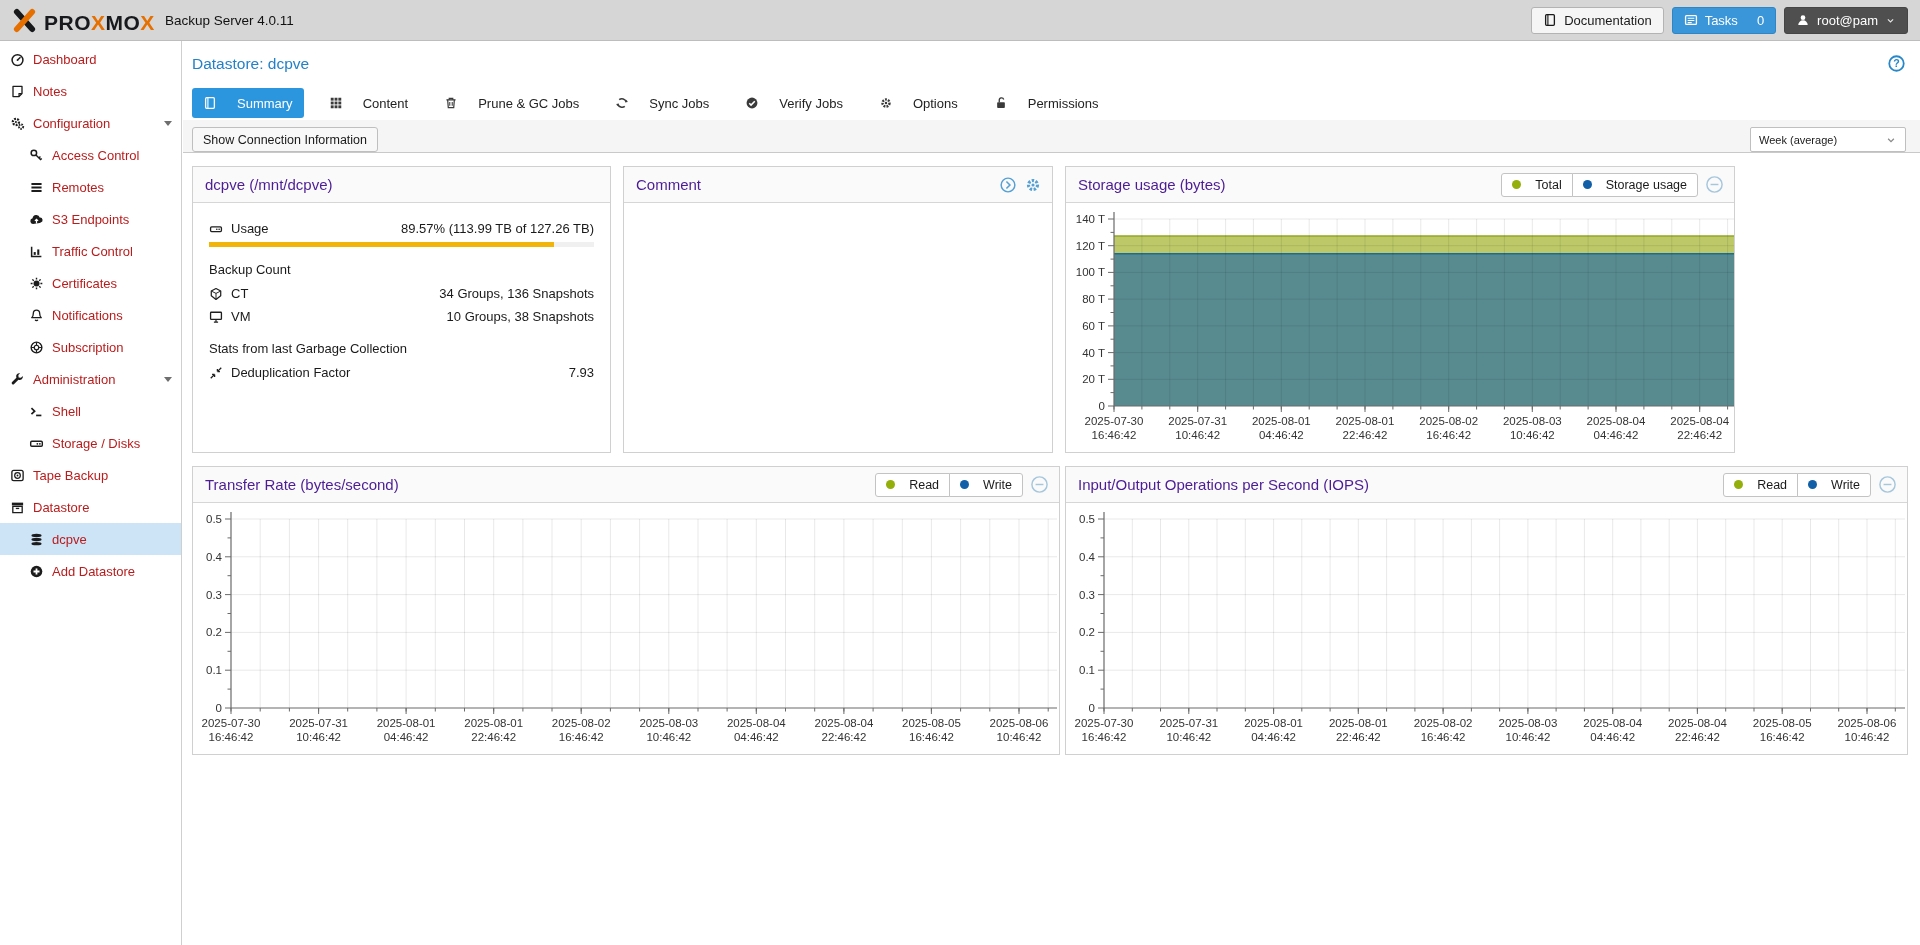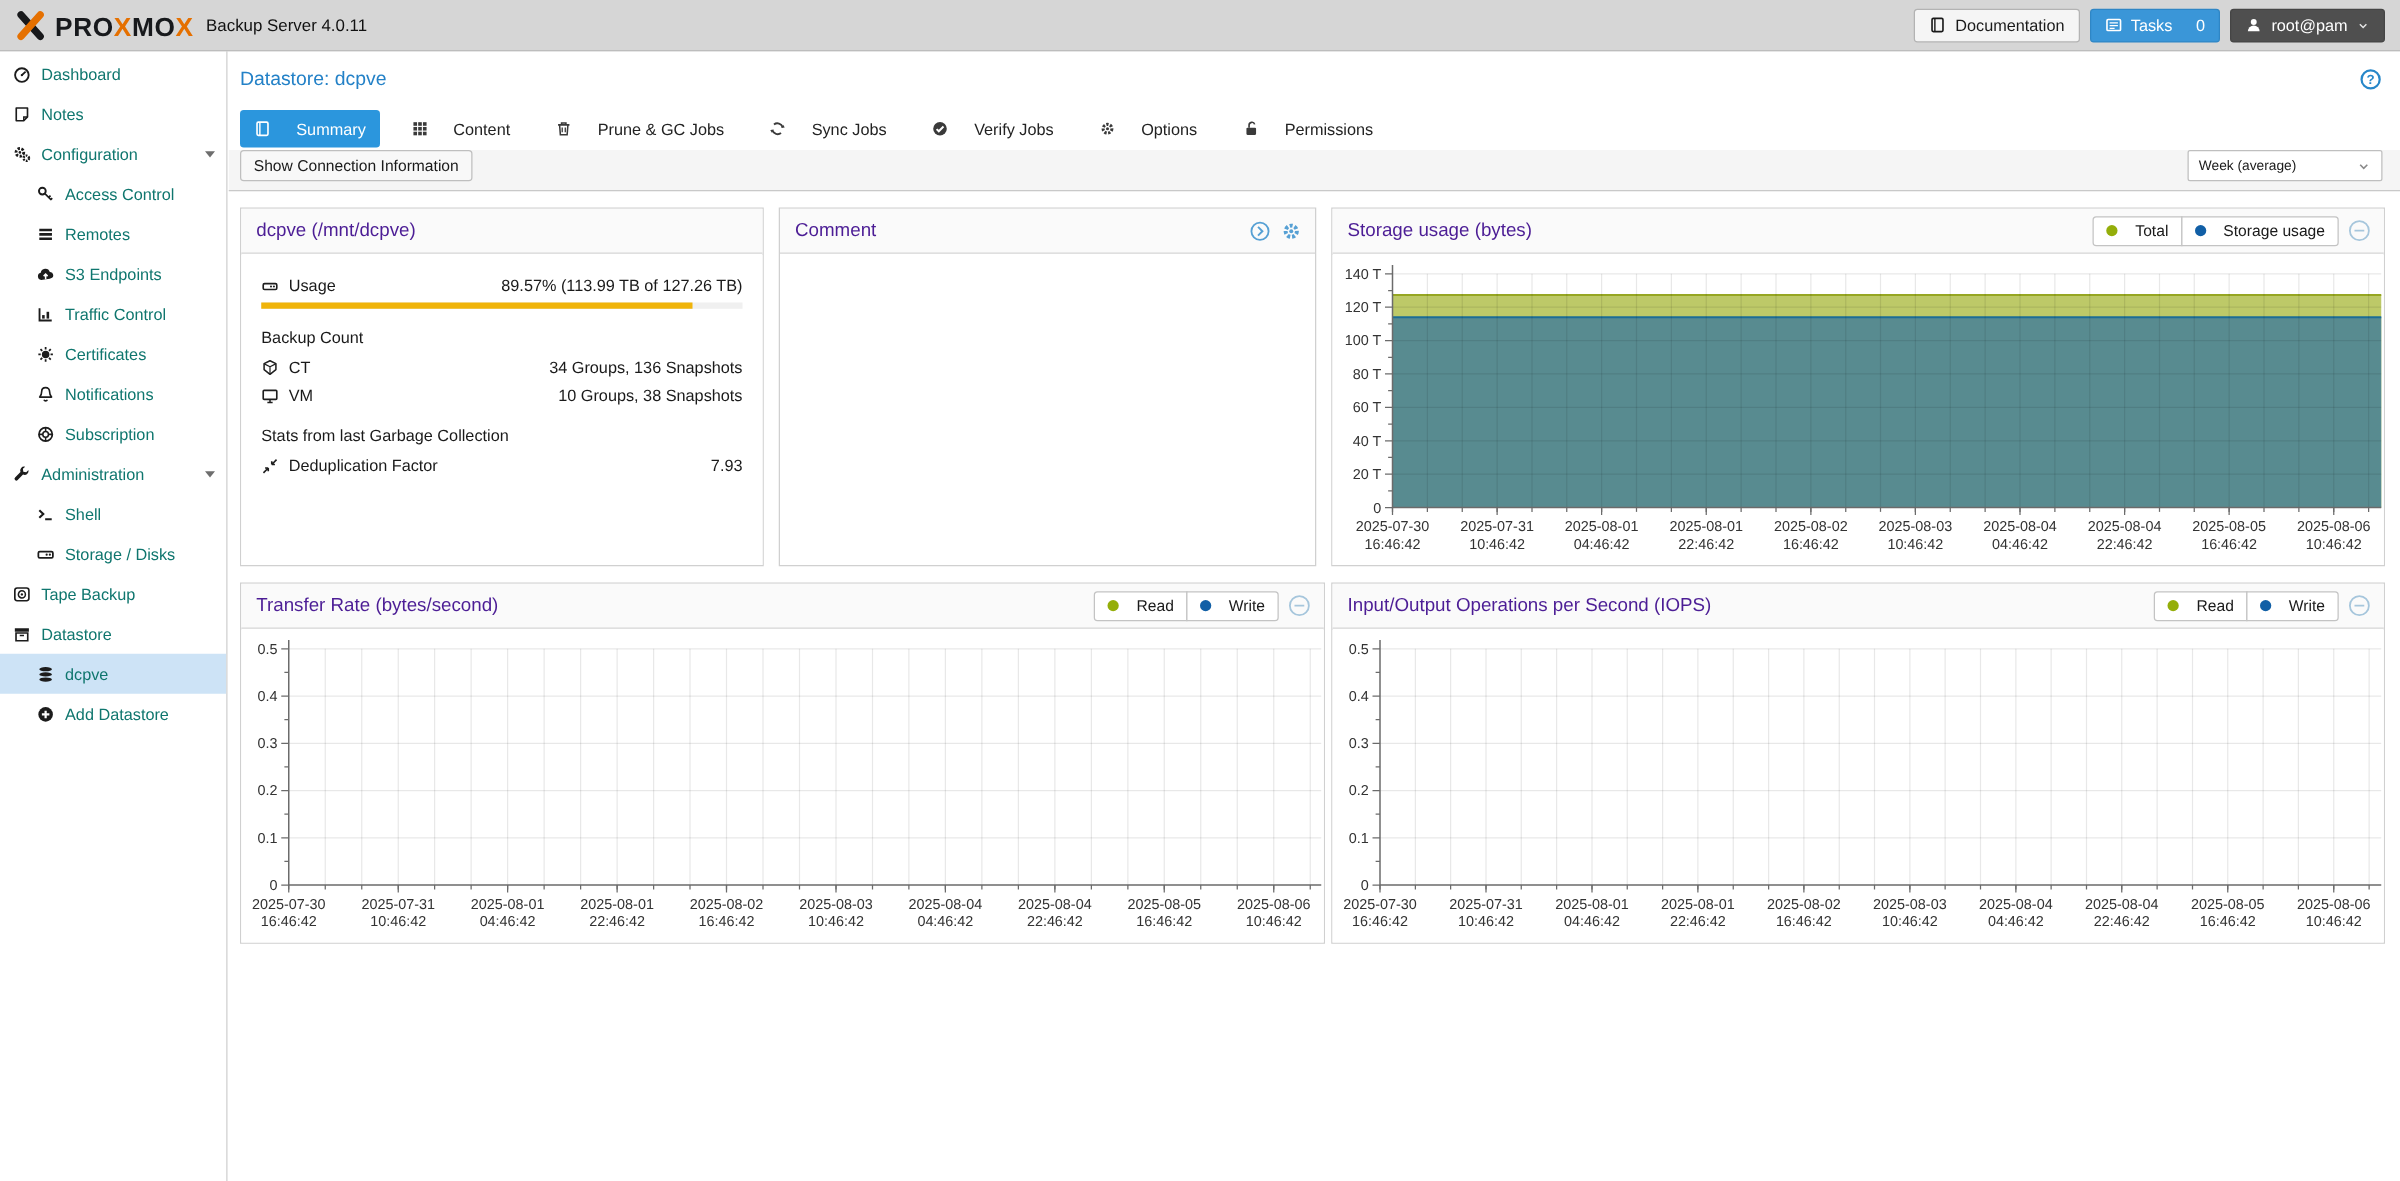--- a/index.html
+++ b/index.html
@@ -18,46 +18,46 @@
   .topbar-right{margin-left:auto;display:flex;gap:8px;align-items:center}
   .tb-btn{display:flex;align-items:center;gap:7px;height:27px;padding:0 11px;border-radius:3px;font-size:13px;font-family:inherit;cursor:pointer;border:1px solid transparent}
   .doc-btn{background:#f5f5f5;border-color:#b3b3b3;color:#1a1a1a}
   .tasks-btn{background:#3a96d8;border-color:#2f86c5;color:#fff}
   .tasks-btn .tasks-count{margin-left:12px}
   .user-btn{background:#4f4f4f;border-color:#454545;color:#fff}
   .caret{width:11px;height:11px;opacity:.85}
 
   
   #sidebar{position:absolute;top:41px;left:0;width:182px;bottom:0;background:#fff;border-right:1px solid #cfcfcf;padding-top:2px;overflow:hidden}
-  .side-row{display:flex;align-items:center;height:32px;padding-left:10px;gap:8px;font-size:13px;color:#0f766e;cursor:pointer;white-space:nowrap}
+  .side-row{display:flex;align-items:center;height:32px;padding-left:10px;gap:8px;font-size:13px;color:#b91c1c;cursor:pointer;white-space:nowrap}
   .side-row.l1{padding-left:29px}
   .side-row.selected{background:#cde3f6}
   .side-row .icon{width:15px;height:15px;color:#1c1c1c}
   .side-arrow{margin-left:auto;margin-right:9px;width:0;height:0;border-left:4.5px solid transparent;border-right:4.5px solid transparent;border-top:5.5px solid #6e6e6e}
 
   
   #main{position:absolute;left:183px;top:41px;right:0;bottom:0;background:#fff}
   .title-row{height:45px;display:flex;align-items:center;padding:0 14px 0 9px}
   .page-title{color:#2381c7;font-size:15.5px}
   .help{width:19px;height:19px;color:#2787c9;margin-left:auto;cursor:pointer}
   #tabbar{display:flex;gap:14px;padding-left:9px;align-items:center;height:34px}
   .tab{display:flex;align-items:center;gap:20px;height:30px;padding:0 11px;border-radius:3px;font-size:13px;color:#232323;cursor:pointer;white-space:nowrap}
   .tab .icon{color:#3a3a3a}
   .tab.active{background:#2b96dd;color:#fff}
   .tab.active .icon{color:#fff}
-  #toolbar{height:33px;background:#f5f5f5;border-bottom:1px solid #c9c9c9;display:flex;align-items:flex-start;padding:0 14px 0 9px}
+  #toolbar{height:33px;background:#f5f5f5;border-bottom:1px solid #c9c9c9;display:flex;align-items:flex-end;padding:0 14px 0 9px}
   .conn-btn{height:25px;padding:0 10px;background:#f8f8f8;border:1px solid #bfbfbf;border-radius:3px;font-size:12.5px;font-family:inherit;color:#1a1a1a;cursor:pointer}
   .range-select{margin-left:auto;width:156px;height:25px;background:#fff;border:1px solid #bfbfbf;border-radius:2px;display:flex;align-items:center;gap:16px;padding:0 8px;font-size:11px;cursor:pointer}
   .range-select .caret2{margin-left:auto;width:12px;height:12px;color:#8a8a8a}
 
   
   .panel{position:absolute;border:1px solid #d0d0d0;background:#fff}
   #panel-summary{left:9px;top:125px;width:419px;height:287px}
   #panel-comment{left:440px;top:125px;width:430px;height:287px}
-  #panel-storage{left:882px;top:125px;width:843px;height:287px}
+  #panel-storage{left:882px;top:125px;width:670px;height:287px}
   #panel-transfer{left:9px;top:425px;width:868px;height:289px}
   #panel-iops{left:882px;top:425px;width:843px;height:289px}
   .panel-header{height:36px;display:flex;align-items:center;padding:0 10px 0 12px;border-bottom:1px solid #d6d6d6;background:#fafafa}
   .panel-title{color:#4c1d95;font-size:15px;white-space:nowrap}
   .panel-body{position:absolute;top:37px;left:0;right:0;bottom:0;background:#fff;overflow:hidden}
   .legend{margin-left:auto;display:flex}
   .legend-pill{display:flex;align-items:center;gap:14px;height:24px;padding:0 10px;background:#fff;border:1px solid #c3c3c3;font-size:12.5px;cursor:pointer}
   .legend-pill:first-child{border-radius:3px 0 0 3px}
   .legend-pill:last-child{border-radius:0 3px 3px 0;margin-left:-1px}
   .legend-dot{width:9px;height:9px;border-radius:50%}

